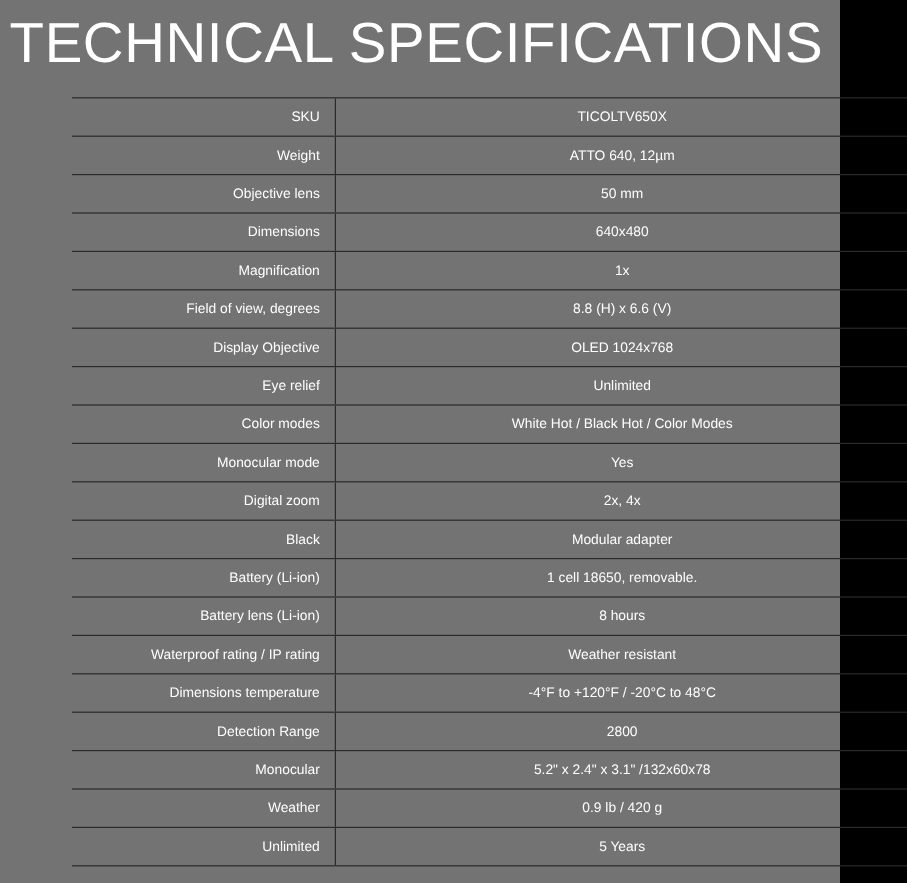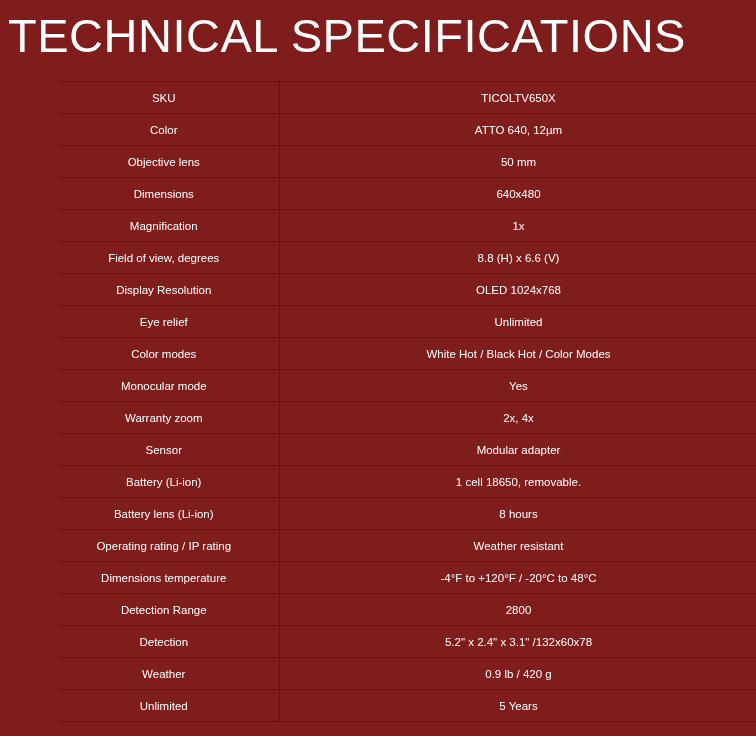--- a/index.html
+++ b/index.html
@@ -8,24 +8,24 @@
     background: #000000;
     width: 756px;
     height: 736px;
     overflow: hidden;
   }
   body {
     font-family: "Liberation Sans", sans-serif;
     color: #ffffff;
   }
   .page {
-    width: 756px;
+    width: 700px;
     height: 736px;
     position: relative;
-    background: #7f1d1d;
+    background: #737373;
   }
   .title {
     font-size: 47px;
     font-weight: 400;
     letter-spacing: 0.5px;
     line-height: 1;
     padding: 12px 0 0 8px;
     color: #ffffff;
     white-space: nowrap;
   }
@@ -39,21 +39,21 @@
     height: 32px;
   }
   .spec-table td {
     font-size: 11.5px;
     color: #ffffff;
     vertical-align: middle;
     border-bottom: 1px solid #2a2a2a;
   }
   .spec-label {
     width: 219px;
-    text-align: center;
+    text-align: right;
     padding-right: 12px;
     box-sizing: border-box;
   }
   .spec-value {
     width: 479px;
     text-align: center;
     padding: 0 10px;
     box-sizing: border-box;
     border-left: 1px solid #2a2a2a;
     border-right: 1px solid #2a2a2a;
@@ -74,21 +74,21 @@
   <div class="title">TECHNICAL SPECIFICATIONS</div>
   <table class="spec-table">
     <tbody>
         <tr>
           <td class="spec-pad"></td>
           <td class="spec-label">SKU</td>
           <td class="spec-value">TICOLTV650X</td>
         </tr>
         <tr>
           <td class="spec-pad"></td>
-          <td class="spec-label">Color</td>
+          <td class="spec-label">Weight</td>
           <td class="spec-value">ATTO 640, 12µm</td>
         </tr>
         <tr>
           <td class="spec-pad"></td>
           <td class="spec-label">Objective lens</td>
           <td class="spec-value">50 mm</td>
         </tr>
         <tr>
           <td class="spec-pad"></td>
           <td class="spec-label">Dimensions</td>
@@ -99,76 +99,76 @@
           <td class="spec-label">Magnification</td>
           <td class="spec-value">1x</td>
         </tr>
         <tr>
           <td class="spec-pad"></td>
           <td class="spec-label">Field of view, degrees</td>
           <td class="spec-value">8.8 (H) x 6.6 (V)</td>
         </tr>
         <tr>
           <td class="spec-pad"></td>
-          <td class="spec-label">Display Resolution</td>
+          <td class="spec-label">Display Objective</td>
           <td class="spec-value">OLED 1024x768</td>
         </tr>
         <tr>
           <td class="spec-pad"></td>
           <td class="spec-label">Eye relief</td>
           <td class="spec-value">Unlimited</td>
         </tr>
         <tr>
           <td class="spec-pad"></td>
           <td class="spec-label">Color modes</td>
           <td class="spec-value">White Hot / Black Hot / Color Modes</td>
         </tr>
         <tr>
           <td class="spec-pad"></td>
           <td class="spec-label">Monocular mode</td>
           <td class="spec-value">Yes</td>
         </tr>
         <tr>
           <td class="spec-pad"></td>
-          <td class="spec-label">Warranty zoom</td>
+          <td class="spec-label">Digital zoom</td>
           <td class="spec-value">2x, 4x</td>
         </tr>
         <tr>
           <td class="spec-pad"></td>
-          <td class="spec-label">Sensor</td>
+          <td class="spec-label">Black</td>
           <td class="spec-value">Modular adapter</td>
         </tr>
         <tr>
           <td class="spec-pad"></td>
           <td class="spec-label">Battery (Li-ion)</td>
           <td class="spec-value">1 cell 18650, removable.</td>
         </tr>
         <tr>
           <td class="spec-pad"></td>
           <td class="spec-label">Battery lens (Li-ion)</td>
           <td class="spec-value">8 hours</td>
         </tr>
         <tr>
           <td class="spec-pad"></td>
-          <td class="spec-label">Operating rating / IP rating</td>
+          <td class="spec-label">Waterproof rating / IP rating</td>
           <td class="spec-value">Weather resistant</td>
         </tr>
         <tr>
           <td class="spec-pad"></td>
           <td class="spec-label">Dimensions temperature</td>
           <td class="spec-value">-4°F to +120°F / -20°C to 48°C</td>
         </tr>
         <tr>
           <td class="spec-pad"></td>
           <td class="spec-label">Detection Range</td>
           <td class="spec-value">2800</td>
         </tr>
         <tr>
           <td class="spec-pad"></td>
-          <td class="spec-label">Detection</td>
+          <td class="spec-label">Monocular</td>
           <td class="spec-value">5.2" x 2.4" x 3.1" /132x60x78</td>
         </tr>
         <tr>
           <td class="spec-pad"></td>
           <td class="spec-label">Weather</td>
           <td class="spec-value">0.9 lb / 420 g</td>
         </tr>
         <tr>
           <td class="spec-pad"></td>
           <td class="spec-label">Unlimited</td>

